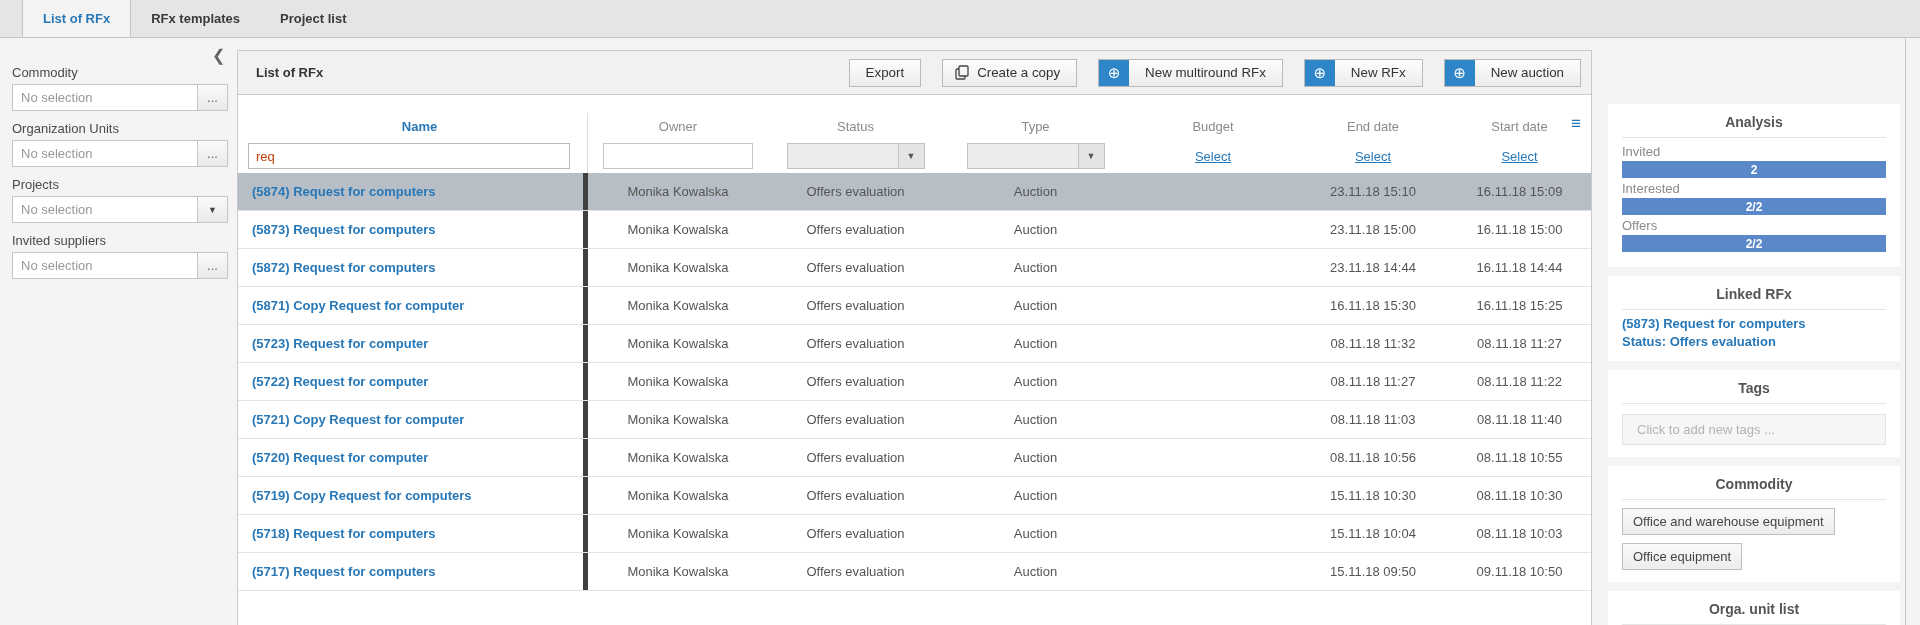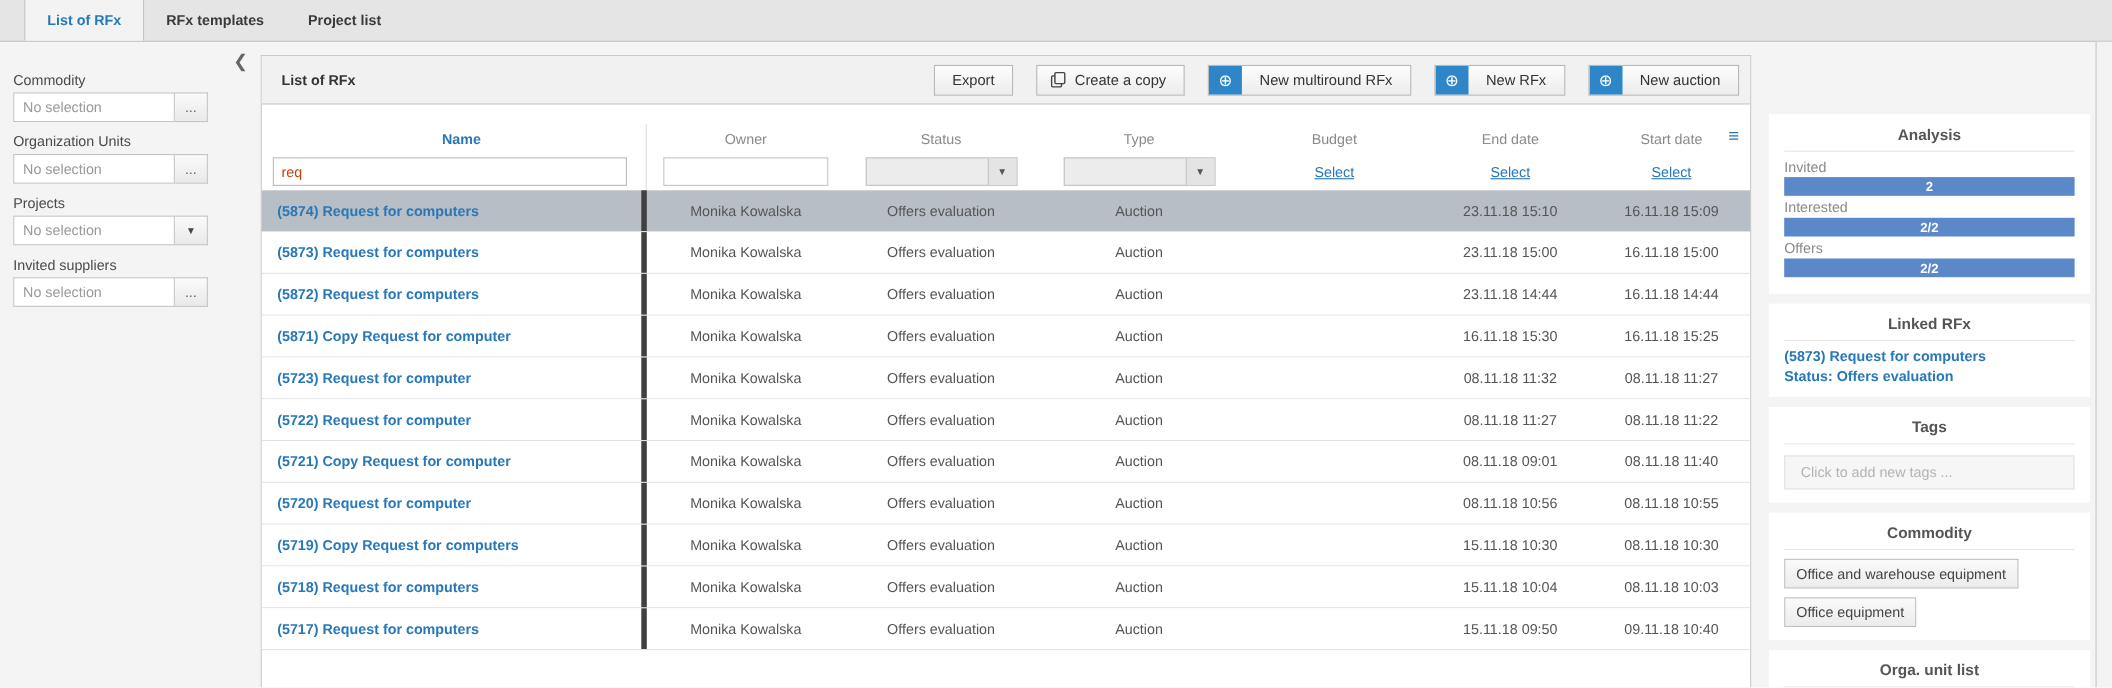--- a/index.html
+++ b/index.html
@@ -11,21 +11,21 @@
   body{font-family:"Liberation Sans", sans-serif; background:var(--page-bg); position:relative; font-size:13px; color:#555;}
 
   
   .tabbar{position:absolute; left:0; top:0; width:1920px; height:38px; background:var(--tabbar-bg); border-bottom:1px solid #c4c4c4; display:flex; align-items:stretch; padding-left:22px;}
   .tab{display:flex; align-items:center; padding:0 20px; font-weight:bold; color:#3a3a3a; cursor:pointer;}
   .tab.active{background:#f3f3f3; color:var(--accent); border-left:1px solid #c4c4c4; border-right:1px solid #c4c4c4;}
 
   
   .sidebar{position:absolute; left:12px; top:55px; width:200px;}
   .sidebar .flabel{color:#4a4a4a; margin:10px 0 4px 0;}
-  .field{display:flex; width:177px; height:27px;}
+  .field{display:flex; width:216px; height:27px;}
   .field input{flex:1; min-width:0; border:1px solid #c5c5c5; background:#fff; padding:0 8px; font-family:inherit; font-size:13px; color:#333;}
   .field input::placeholder{color:#999;}
   .sq-btn{width:30px; border:1px solid #c5c5c5; border-left:none; background:linear-gradient(#fafafa,#e9e9e9); color:#666; display:flex; align-items:center; justify-content:center; cursor:pointer;}
   .collapse{position:absolute; left:212px; top:46px; font-size:16px; color:#666; cursor:pointer;}
 
   
   .panel{position:absolute; left:237px; top:50px; width:1355px; height:575px; background:#fff; border:1px solid var(--border); border-bottom:none;}
   .panel-head{height:44px; background:#f1f1f1; border-bottom:1px solid var(--border); display:flex; align-items:center; padding:0 10px 0 18px;}
   .panel-title{font-weight:bold; color:#333;}
   .toolbar{margin-left:auto; display:flex; gap:21px;}
@@ -237,21 +237,21 @@
           <div class="tcell"></div>
           <div class="tcell">08.11.18 11:27</div>
           <div class="tcell">08.11.18 11:22</div>
         </div>
         <div class="trow">
           <div class="tcell c-name">(5721) Copy Request for computer</div>
           <div class="tcell">Monika Kowalska</div>
           <div class="tcell">Offers evaluation</div>
           <div class="tcell">Auction</div>
           <div class="tcell"></div>
-          <div class="tcell">08.11.18 09:01</div>
+          <div class="tcell">08.11.18 11:03</div>
           <div class="tcell">08.11.18 11:40</div>
         </div>
         <div class="trow">
           <div class="tcell c-name">(5720) Request for computer</div>
           <div class="tcell">Monika Kowalska</div>
           <div class="tcell">Offers evaluation</div>
           <div class="tcell">Auction</div>
           <div class="tcell"></div>
           <div class="tcell">08.11.18 10:56</div>
           <div class="tcell">08.11.18 10:55</div>
@@ -274,21 +274,21 @@
           <div class="tcell">15.11.18 10:04</div>
           <div class="tcell">08.11.18 10:03</div>
         </div>
         <div class="trow">
           <div class="tcell c-name">(5717) Request for computers</div>
           <div class="tcell">Monika Kowalska</div>
           <div class="tcell">Offers evaluation</div>
           <div class="tcell">Auction</div>
           <div class="tcell"></div>
           <div class="tcell">15.11.18 09:50</div>
-          <div class="tcell">09.11.18 10:40</div>
+          <div class="tcell">09.11.18 10:50</div>
         </div>
       </div>
   </div>
 </div>
 
 <div class="rpanel">
   <div class="section">
     <div class="sec-title">Analysis</div>
     <div>
         <div class="metric-label">Invited</div>

